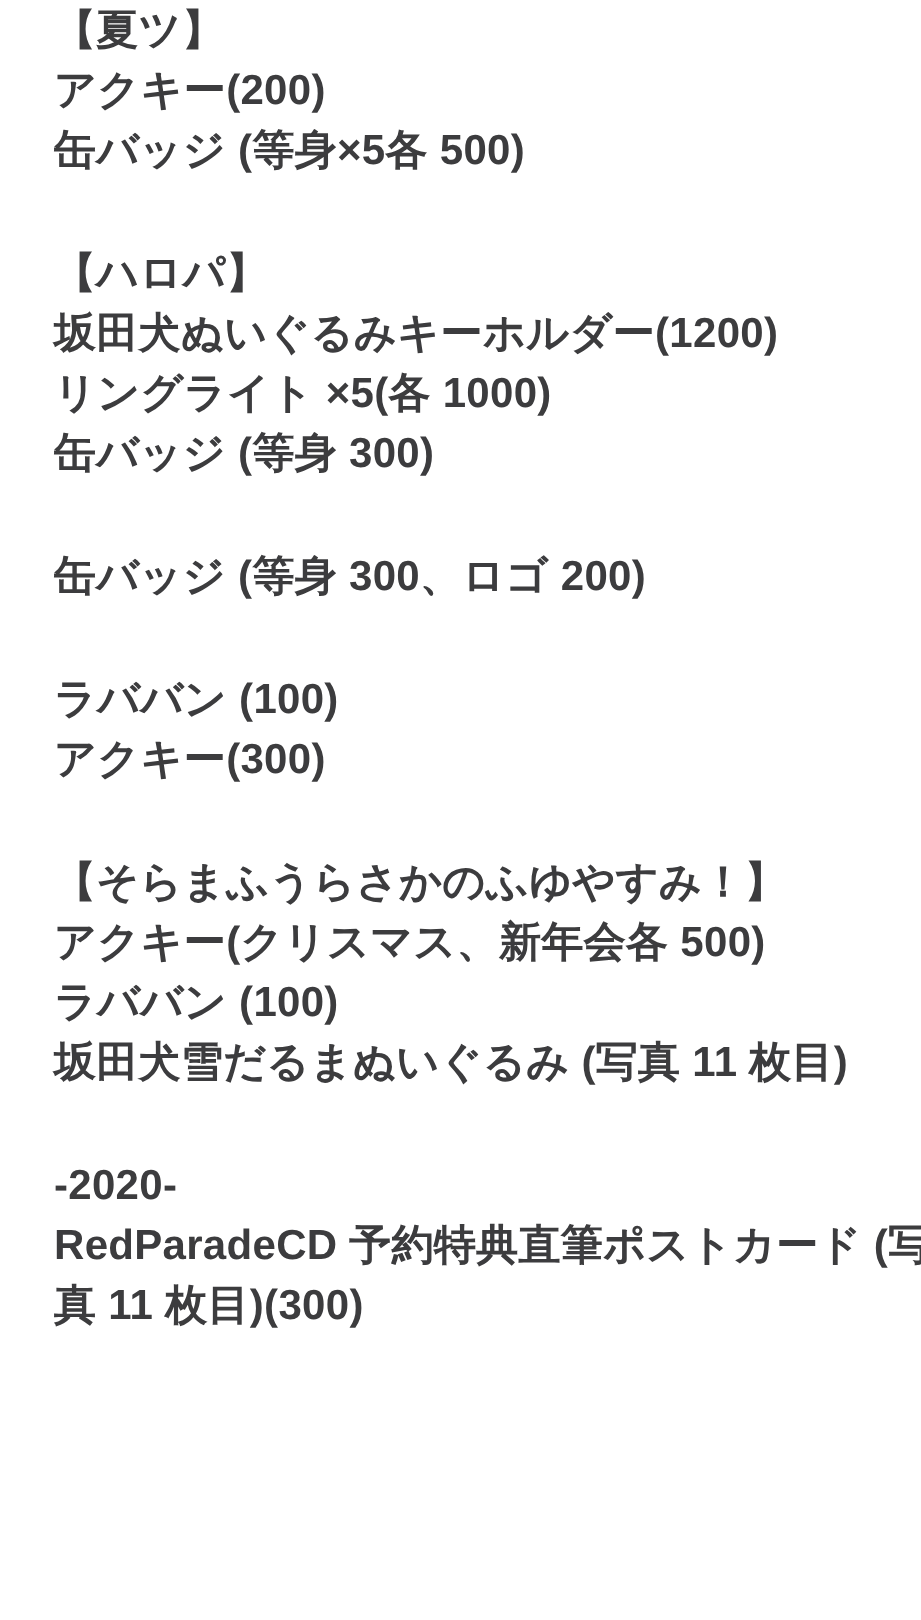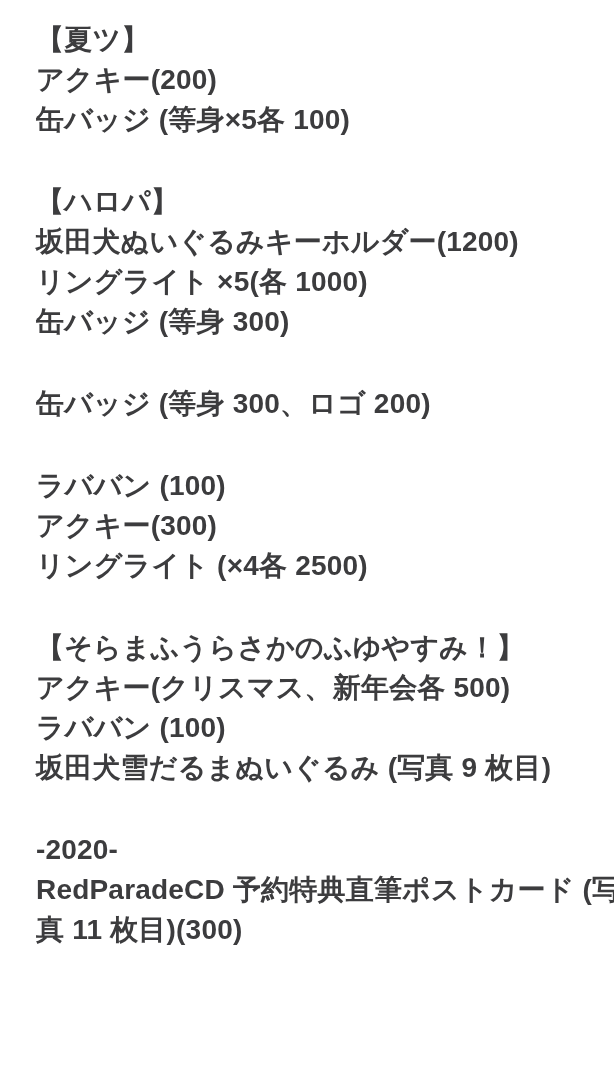--- a/index.html
+++ b/index.html
@@ -8,21 +8,21 @@
   }
   body {
     width: 614px;
     height: 1080px;
     background: #ffffff;
     overflow: hidden;
   }
   .note {
     box-sizing: border-box;
     width: 614px;
-    padding: 20px 18px 0 36px;
+    padding: 0 18px 0 36px;
     font-family: "Liberation Sans", "DejaVu Sans", sans-serif;
     font-size: 28px;
     font-weight: 600;
     color: #3c3c3e;
     letter-spacing: 0.2px;
   }
   .section {
     margin: 0 0 42px 0;
   }
   .section:last-child {
@@ -34,40 +34,39 @@
     white-space: nowrap;
   }
 </style>
 </head>
 <body style="background: rgb(255, 255, 255);">
 
 <div id="note" class="note" style="color: rgb(60, 60, 62);">
     <div class="section">
       <div class="line">【夏ツ】</div>
       <div class="line">アクキー(200)</div>
-      <div class="line">缶バッジ (等身×5各 100)</div>
+      <div class="line">缶バッジ (等身×5各 500)</div>
     </div>
     <div class="section">
       <div class="line">【ハロパ】</div>
       <div class="line">坂田犬ぬいぐるみキーホルダー(1200)</div>
       <div class="line">リングライト ×5(各 1000)</div>
       <div class="line">缶バッジ (等身 300)</div>
     </div>
     <div class="section">
       <div class="line">缶バッジ (等身 300、ロゴ 200)</div>
     </div>
     <div class="section">
       <div class="line">ラババン (100)</div>
       <div class="line">アクキー(300)</div>
-      <div class="line">リングライト (×4各 2500)</div>
     </div>
     <div class="section">
       <div class="line">【そらまふうらさかのふゆやすみ！】</div>
       <div class="line">アクキー(クリスマス、新年会各 500)</div>
       <div class="line">ラババン (100)</div>
-      <div class="line">坂田犬雪だるまぬいぐるみ (写真 9 枚目)</div>
+      <div class="line">坂田犬雪だるまぬいぐるみ (写真 11 枚目)</div>
     </div>
     <div class="section">
       <div class="line">-2020-</div>
       <div class="line">RedParadeCD 予約特典直筆ポストカード (写</div>
       <div class="line">真 11 枚目)(300)</div>
     </div>
   </div>
 
 </body></html>

